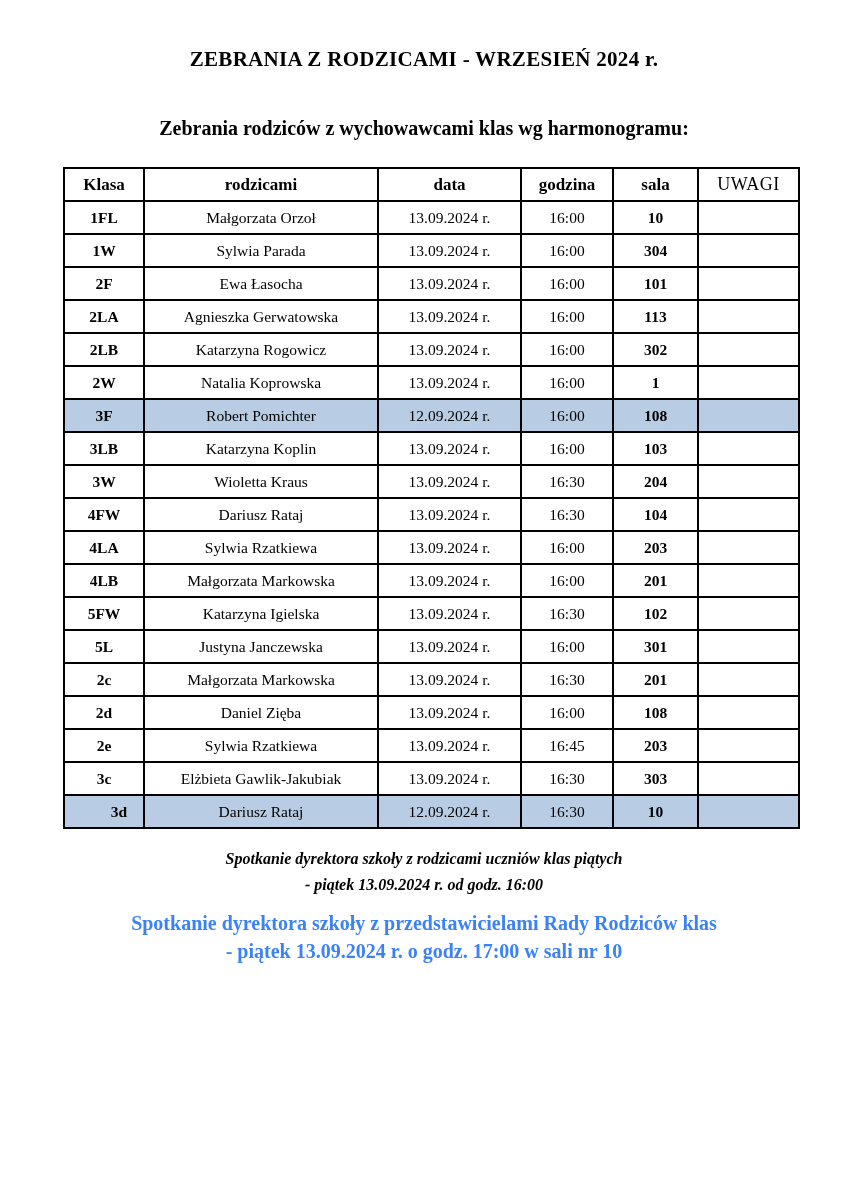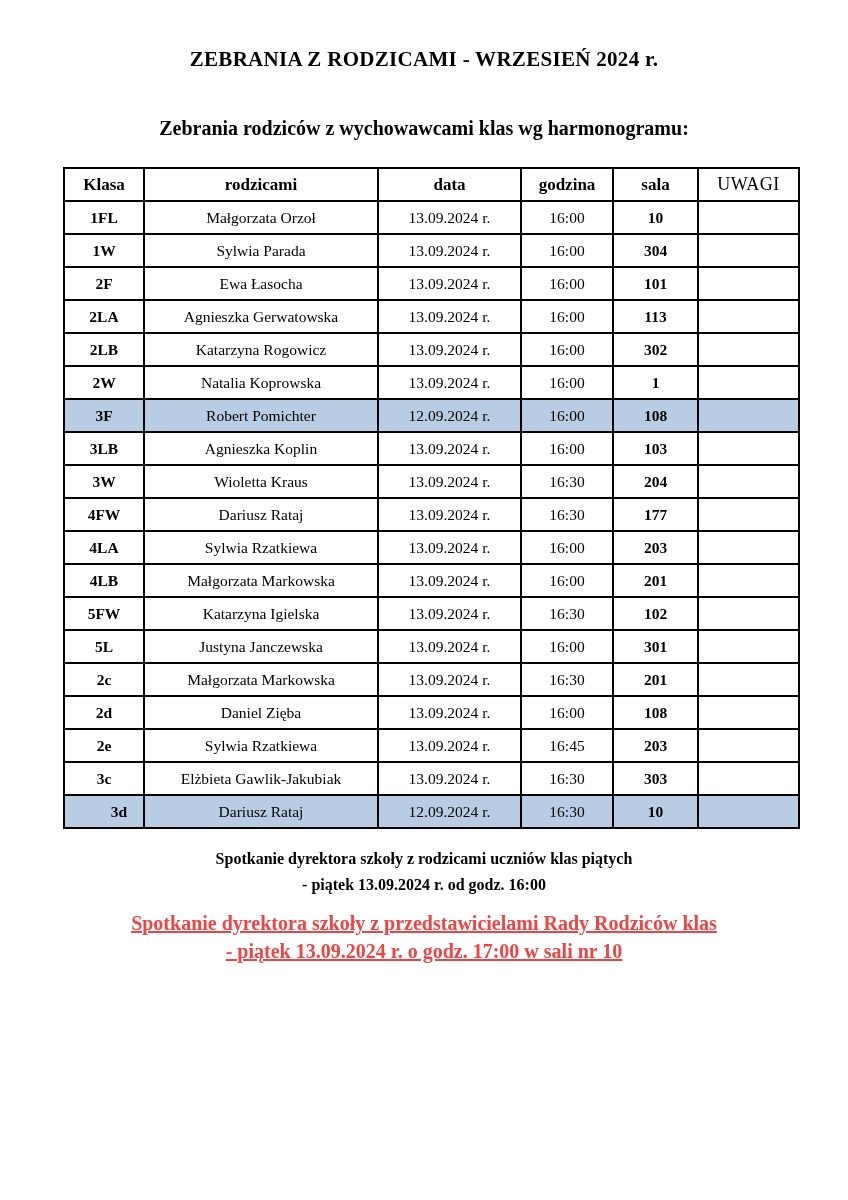--- a/index.html
+++ b/index.html
@@ -72,20 +72,21 @@
   }
   .notes {
     text-align: center;
     margin-top: 17px;
   }
   .note-black {
     font-size: 16px;
     font-weight: bold;
     line-height: 26px;
     margin: 0;
+    font-style: italic;
   }
   .note-red {
     font-size: 20px;
     font-weight: bold;
     line-height: 28px;
     margin: 11px 0 0 0;
   }
 </style>
 </head>
 <body>
@@ -167,40 +168,40 @@
         <tr>
           <td class="cell-bold" style="background: rgb(184, 204, 228);">3F</td>
           <td style="background: rgb(184, 204, 228);">Robert Pomichter</td>
           <td style="background: rgb(184, 204, 228);">12.09.2024 r.</td>
           <td style="background: rgb(184, 204, 228);">16:00</td>
           <td class="cell-bold" style="background: rgb(184, 204, 228);">108</td>
           <td style="background: rgb(184, 204, 228);"></td>
         </tr>
         <tr>
           <td class="cell-bold">3LB</td>
-          <td>Agnieszka Koplin</td>
+          <td>Katarzyna Koplin</td>
           <td>13.09.2024 r.</td>
           <td>16:00</td>
           <td class="cell-bold">103</td>
           <td></td>
         </tr>
         <tr>
           <td class="cell-bold">3W</td>
           <td>Wioletta Kraus</td>
           <td>13.09.2024 r.</td>
           <td>16:30</td>
           <td class="cell-bold">204</td>
           <td></td>
         </tr>
         <tr>
           <td class="cell-bold">4FW</td>
           <td>Dariusz Rataj</td>
           <td>13.09.2024 r.</td>
           <td>16:30</td>
-          <td class="cell-bold">177</td>
+          <td class="cell-bold">104</td>
           <td></td>
         </tr>
         <tr>
           <td class="cell-bold">4LA</td>
           <td>Sylwia Rzatkiewa</td>
           <td>13.09.2024 r.</td>
           <td>16:00</td>
           <td class="cell-bold">203</td>
           <td></td>
         </tr>
@@ -269,19 +270,19 @@
           <td style="background: rgb(184, 204, 228);"></td>
         </tr>
       </tbody>
   </table>
 
   <div class="notes">
     <p class="note-black">
       <span>Spotkanie dyrektora szkoły z rodzicami uczniów klas piątych</span><br>
       <span>- piątek 13.09.2024 r. od godz. 16:00</span>
     </p>
-    <p class="note-red" style="color: #ef4444; text-decoration: underline;">
+    <p class="note-red" style="color: #3b82f6;">
       <span>Spotkanie dyrektora szkoły z przedstawicielami Rady Rodziców klas</span><br>
       <span>- piątek 13.09.2024 r. o godz. 17:00 w sali nr 10</span>
     </p>
   </div>
 
 </div>
 
 </body></html>

